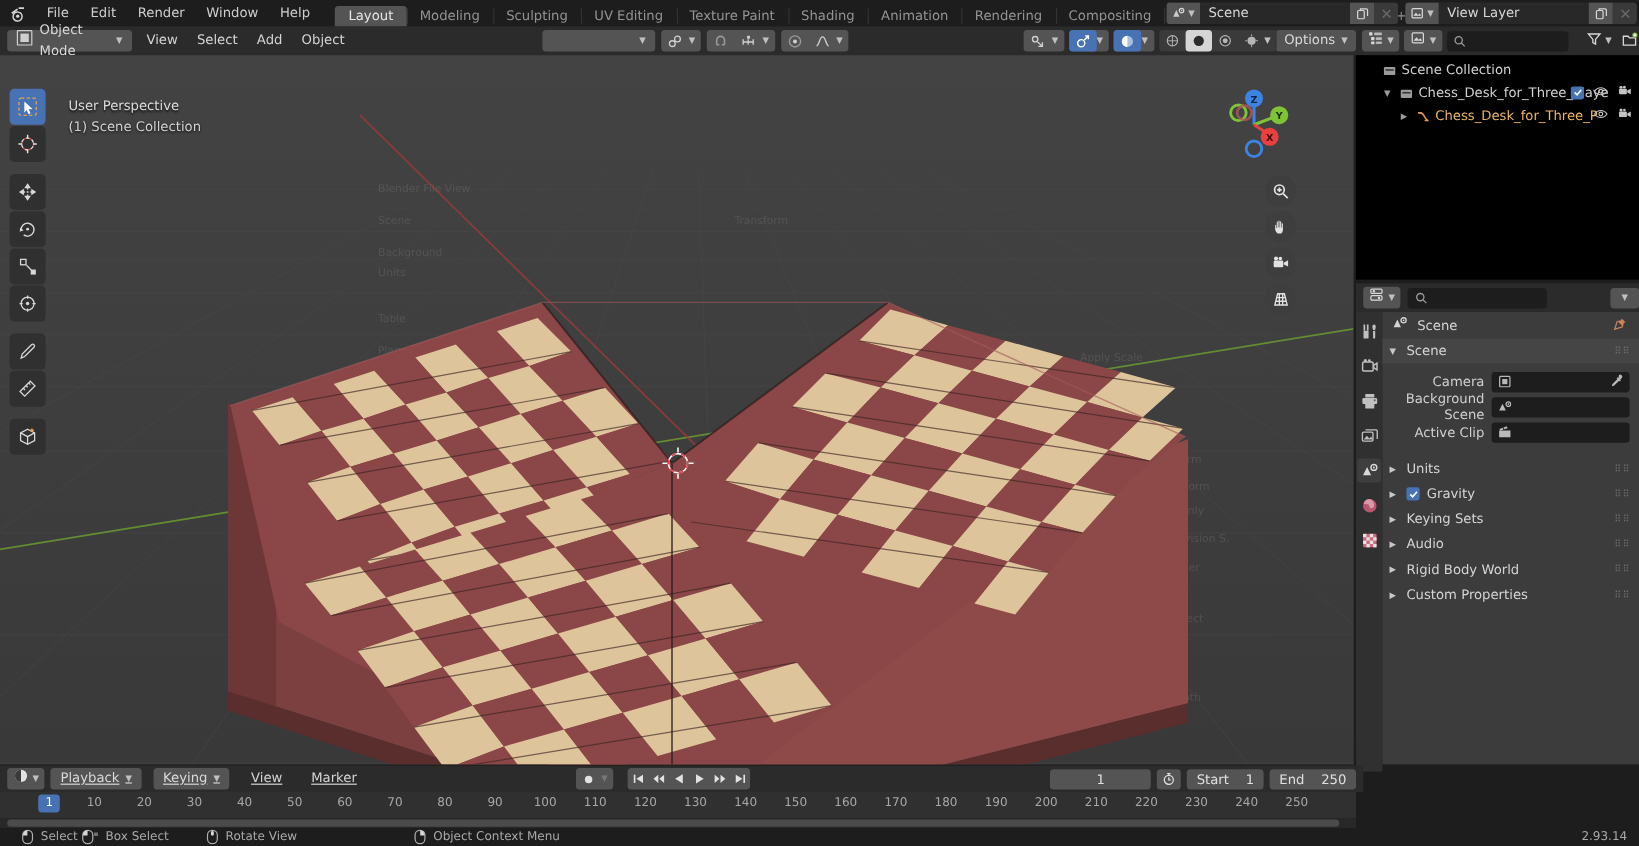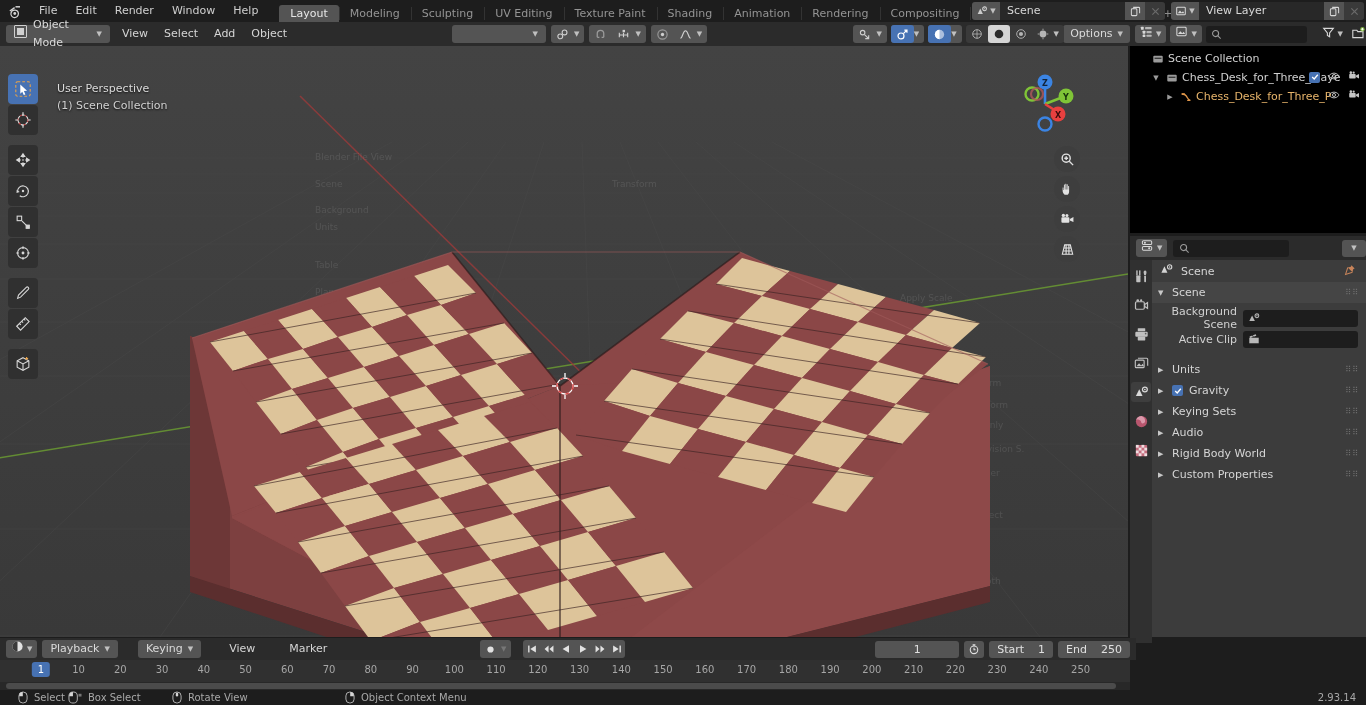--- a/index.html
+++ b/index.html
@@ -1026,20 +1026,35 @@
     </div>
 
     <div class="p-panel" style="background:#454545;">
       <span class="p-arrow">▼</span>
       <span>Scene</span>
       <span class="p-grip">⠿⠿</span>
     </div>
 
     <div id="scenefields" style="padding-top:4px;">
         <div class="p-row">
+          <div class="p-lab">Camera</div>
+          <div class="p-field">
+            <span style="display:flex;">
+              <svg width="12" height="12" viewBox="0 0 14 14">
+                <rect x="2" y="2" width="10" height="10" rx="1" fill="none" stroke="#b8b8b8" stroke-width="1.2"></rect>
+                <rect x="4.5" y="4.5" width="5" height="5" fill="#b8b8b8"></rect>
+              </svg>
+            </span>
+            <span></span>
+            <span style="position:absolute;right:5px;"><svg width="12" height="12" viewBox="0 0 14 14">
+                <path d="M9.5 1.8a2 2 0 0 1 2.8 2.8L10.6 6.3l.8.8-1 1-.8-.8-5 5-2 .4.4-2 5-5-.8-.8 1-1 .8.8z" fill="#b8b8b8"></path>
+              </svg></span>
+          </div>
+        </div>
+        <div class="p-row">
           <div class="p-lab">Background Scene</div>
           <div class="p-field">
             <span style="display:flex;">
               <svg width="12" height="12" viewBox="0 0 14 14">
                 <g fill="#b8b8b8">
                   <path d="M1.5 10.5 4.8 4l3.2 6.5z"></path>
                   <circle cx="10.4" cy="4.4" r="2.2" fill="none" stroke="#b8b8b8" stroke-width="1.2"></circle>
                   <circle cx="10.4" cy="4.4" r=".8"></circle>
                 </g>
               </svg>
@@ -1106,21 +1121,21 @@
   <div class="tl-header">
     <div class="hdr-btn" style="padding:0 5px;gap:3px;">
       <span>
         <svg width="13" height="13" viewBox="0 0 14 14">
             <circle cx="7" cy="7" r="5.5" fill="#e2e2e2"></circle>
             <path d="M7 1.5a5.5 5.5 0 0 0 0 11z" fill="#3a3a3a"></path>
           </svg>
       </span>
       <span class="caret">▼</span>
     </div>
-    <div id="tlmenus" style="display:flex;gap:18px;">
+    <div id="tlmenus" style="display:flex;gap:8px;text-decoration:underline;">
         <div class="hdr-btn" style="margin-right: 2px;">
           <span>Playback</span>
           <span class="caret">▼</span>
         </div>
         <div class="hdr-btn" style="margin-right: 2px;">
           <span>Keying</span>
           <span class="caret">▼</span>
         </div>
         <div class="hdr-flat">View</div>
         <div class="hdr-flat">Marker</div>

